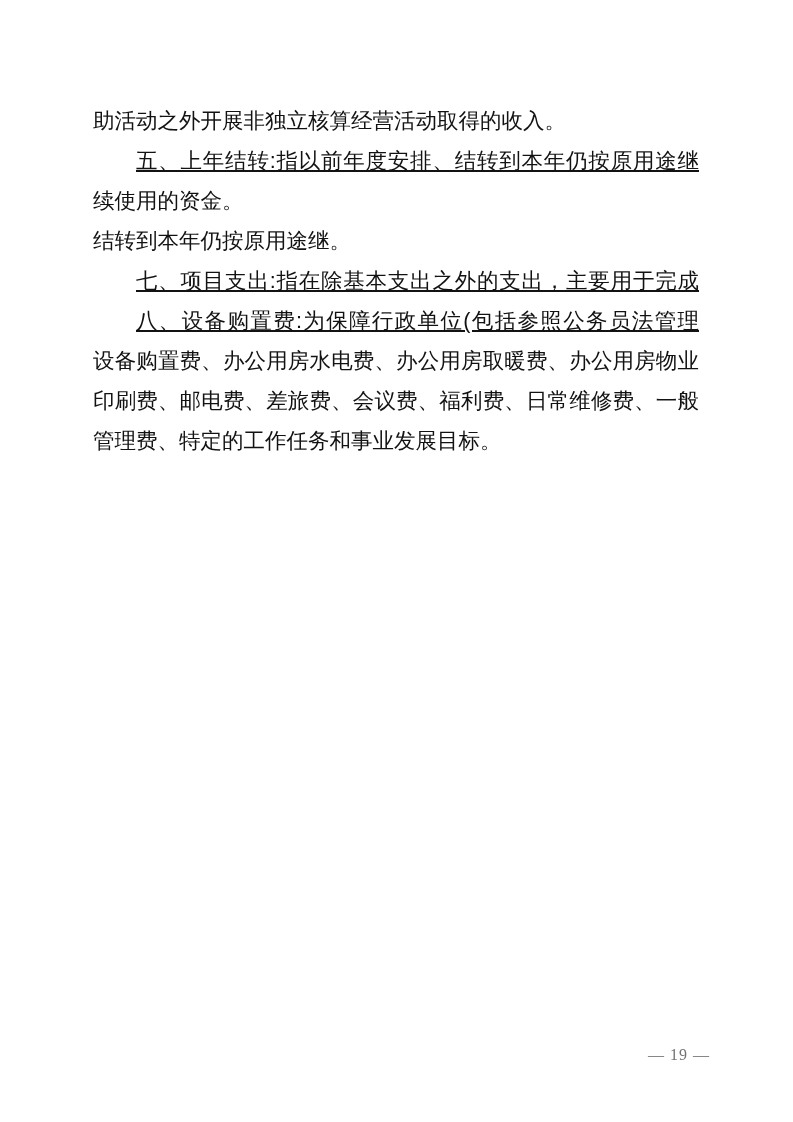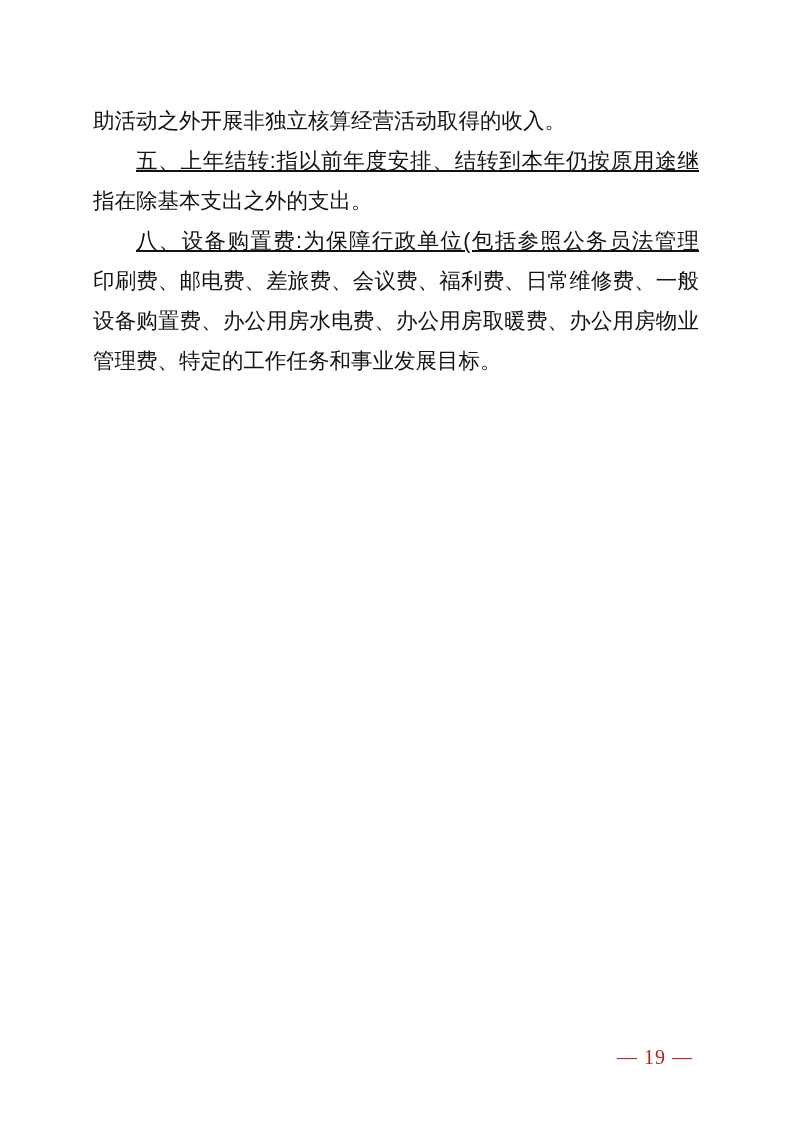--- a/index.html
+++ b/index.html
@@ -38,35 +38,37 @@
   }
   .line.indent {
     text-indent: 2em;
     text-decoration: underline;
   }
   .page-number {
     position: absolute;
     top: 1046px;
     left: 600px;
     width: 110px;
-    text-align: center;
+    text-align: right;
     font-family: "Liberation Serif", "DejaVu Serif", serif;
-    font-size: 20px;
-    color: #b91c1c;
+    font-size: 16px;
+    color: #737373;
     letter-spacing: 1px;
     white-space: nowrap;
   }
 </style>
 </head>
 <body>
 
 <div class="page">
   <div class="text-block">
       <div class="line">助活动之外开展非独立核算经营活动取得的收入。</div>
       <div class="line indent full">五、上年结转:指以前年度安排、结转到本年仍按原用途继</div>
-      <div class="line">指在除基本支出之外的支出。</div>
+      <div class="line">续使用的资金。</div>
+      <div class="line">结转到本年仍按原用途继。</div>
+      <div class="line indent full">七、项目支出:指在除基本支出之外的支出，主要用于完成</div>
       <div class="line indent full">八、设备购置费:为保障行政单位(包括参照公务员法管理</div>
+      <div class="line full">设备购置费、办公用房水电费、办公用房取暖费、办公用房物业</div>
       <div class="line full">印刷费、邮电费、差旅费、会议费、福利费、日常维修费、一般</div>
-      <div class="line full">设备购置费、办公用房水电费、办公用房取暖费、办公用房物业</div>
       <div class="line">管理费、特定的工作任务和事业发展目标。</div>
     </div>
   <div class="page-number">— 19 —</div>
 </div>
 
 </body></html>

